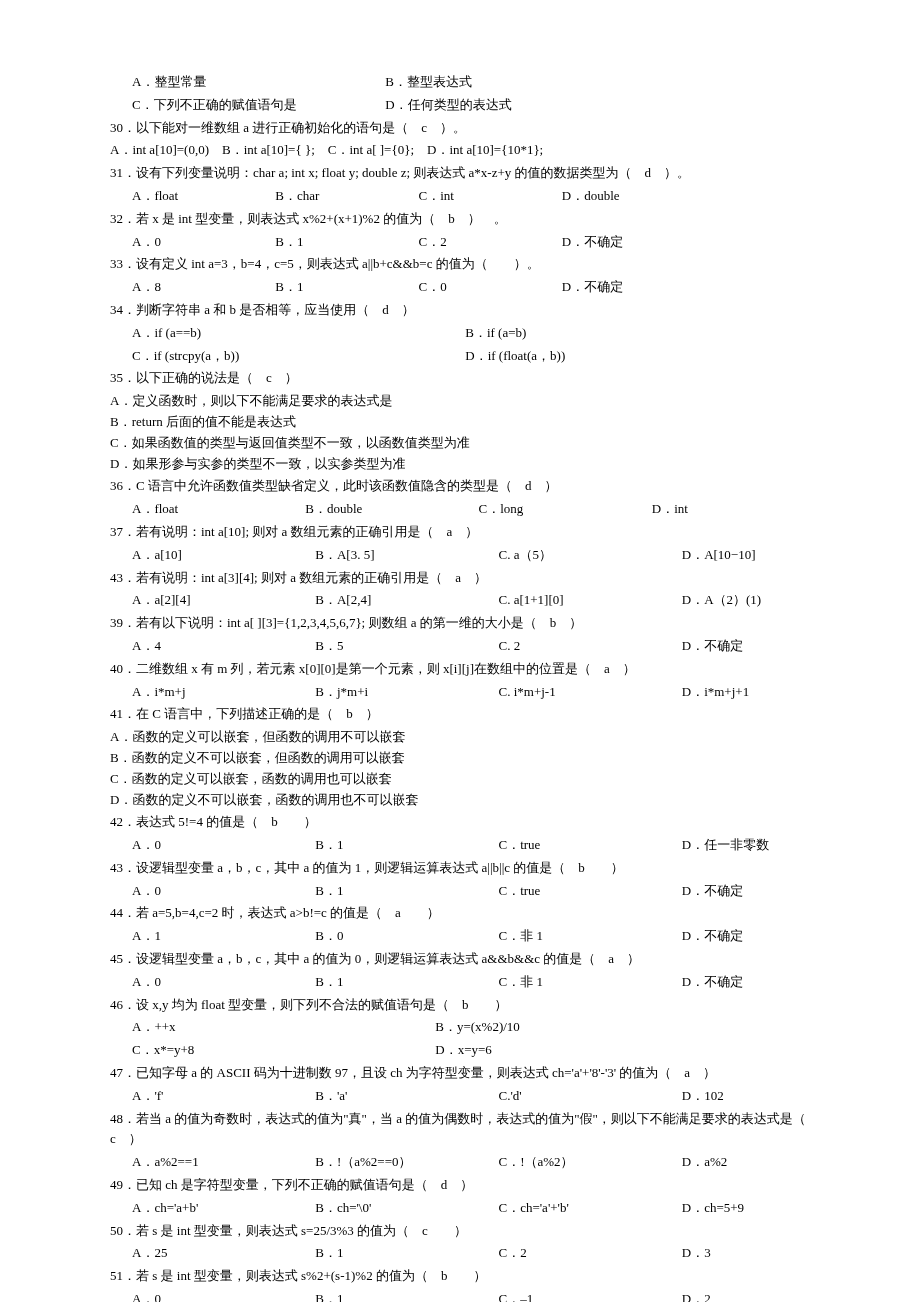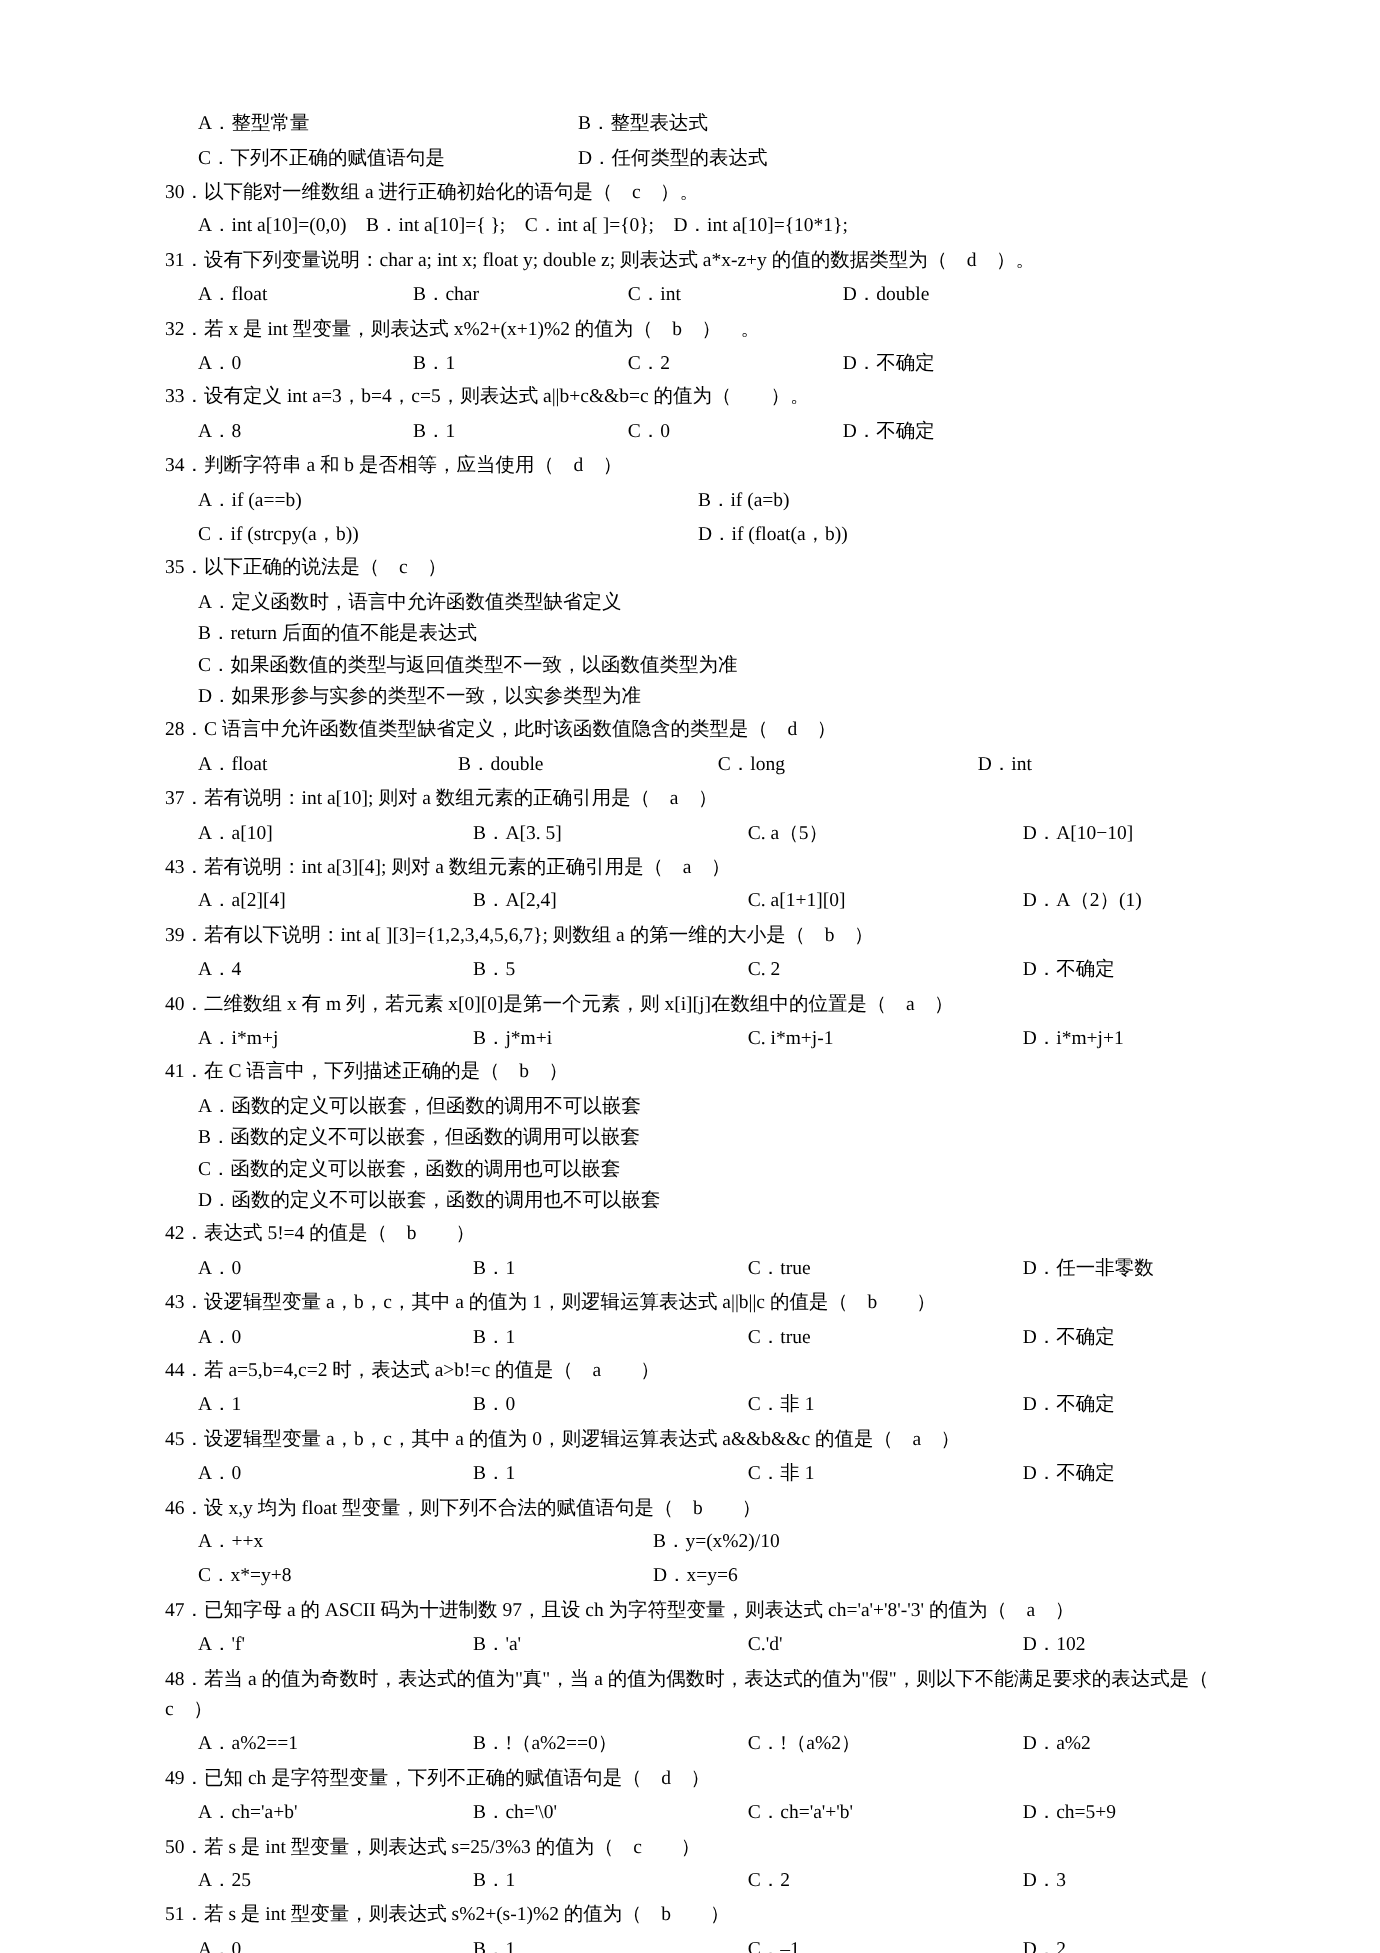--- a/index.html
+++ b/index.html
@@ -9,21 +9,21 @@
     color: #000;
     background: #fff;
     margin: 0;
     padding: 70px 90px 60px 110px;
     width: 920px;
     box-sizing: border-box;
   }
   .q { margin: 2px 0; }
   .opts-inline { margin: 2px 0 2px 22px; }
   .opts-inline span { display: inline-block; margin-right: 50px; }
-  .sub { margin-left: 22px; }
+  .sub { }
 </style>
 </head>
 <body>
 
 <div class="opts-inline">
   <span style="display:inline-block;width:200px">A．整型常量</span>
   <span>B．整型表达式</span>
 </div>
 <div class="opts-inline">
   <span style="display:inline-block;width:200px">C．下列不正确的赋值语句是</span>
@@ -61,26 +61,26 @@
 <div class="opts-inline">
   <span style="display:inline-block;width:280px">A．if (a==b)</span>
   <span>B．if (a=b)</span>
 </div>
 <div class="opts-inline">
   <span style="display:inline-block;width:280px">C．if (strcpy(a，b))</span>
   <span>D．if (float(a，b))</span>
 </div>
 
 <div class="q">35．以下正确的说法是（　c　）</div>
-<div class="sub">A．定义函数时，语言中允许函数值类型缺省定义</div>
+<div class="sub">A．定义函数时，则以下不能满足要求的表达式是</div>
 <div class="sub">B．return 后面的值不能是表达式</div>
 <div class="sub">C．如果函数值的类型与返回值类型不一致，以函数值类型为准</div>
 <div class="sub">D．如果形参与实参的类型不一致，以实参类型为准</div>
 
-<div class="q">28．C 语言中允许函数值类型缺省定义，此时该函数值隐含的类型是（　d　）</div>
+<div class="q">36．C 语言中允许函数值类型缺省定义，此时该函数值隐含的类型是（　d　）</div>
 <div class="opts-inline">
   <span style="width:120px">A．float</span>
   <span style="width:120px">B．double</span>
   <span style="width:120px">C．long</span>
   <span>D．int</span>
 </div>
 
 <div class="q">37．若有说明：int a[10];  则对 a 数组元素的正确引用是（　a　）</div>
 <div class="opts-inline">
   <span style="width:130px">A．a[10]</span>

